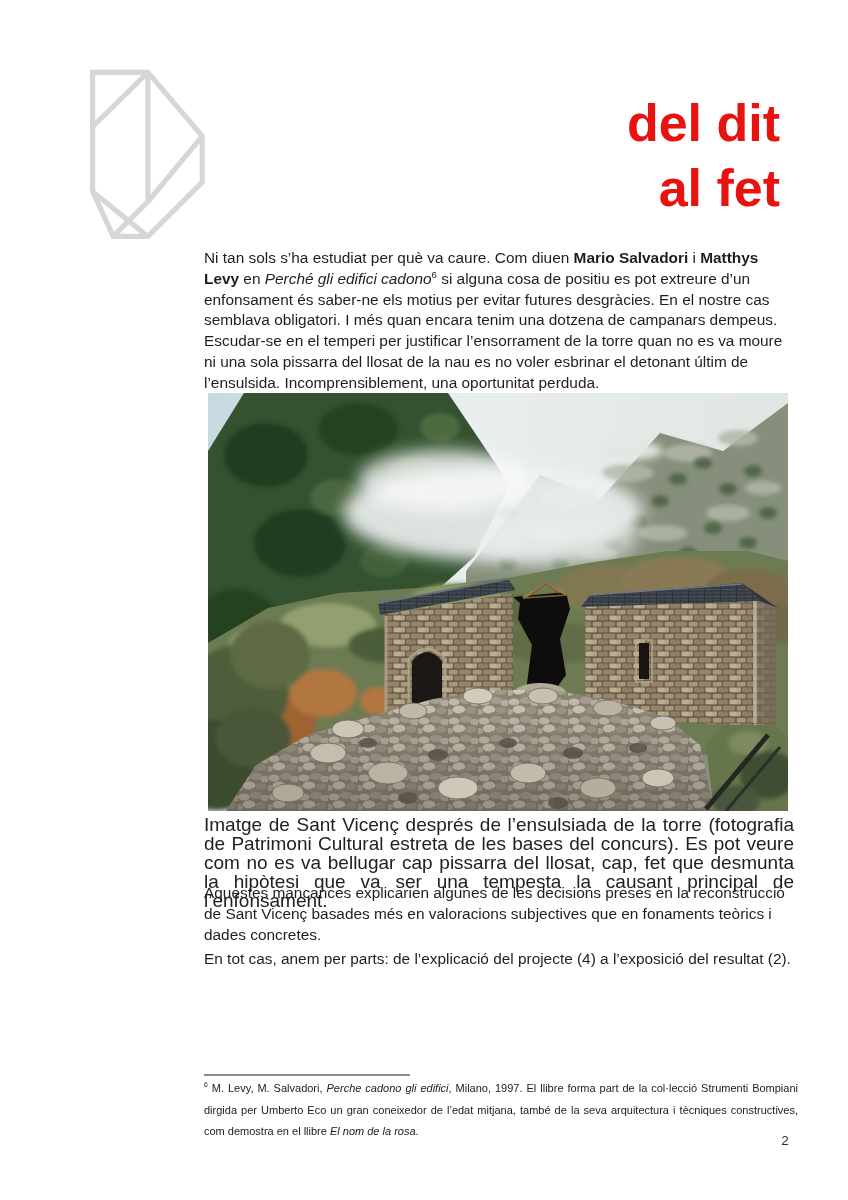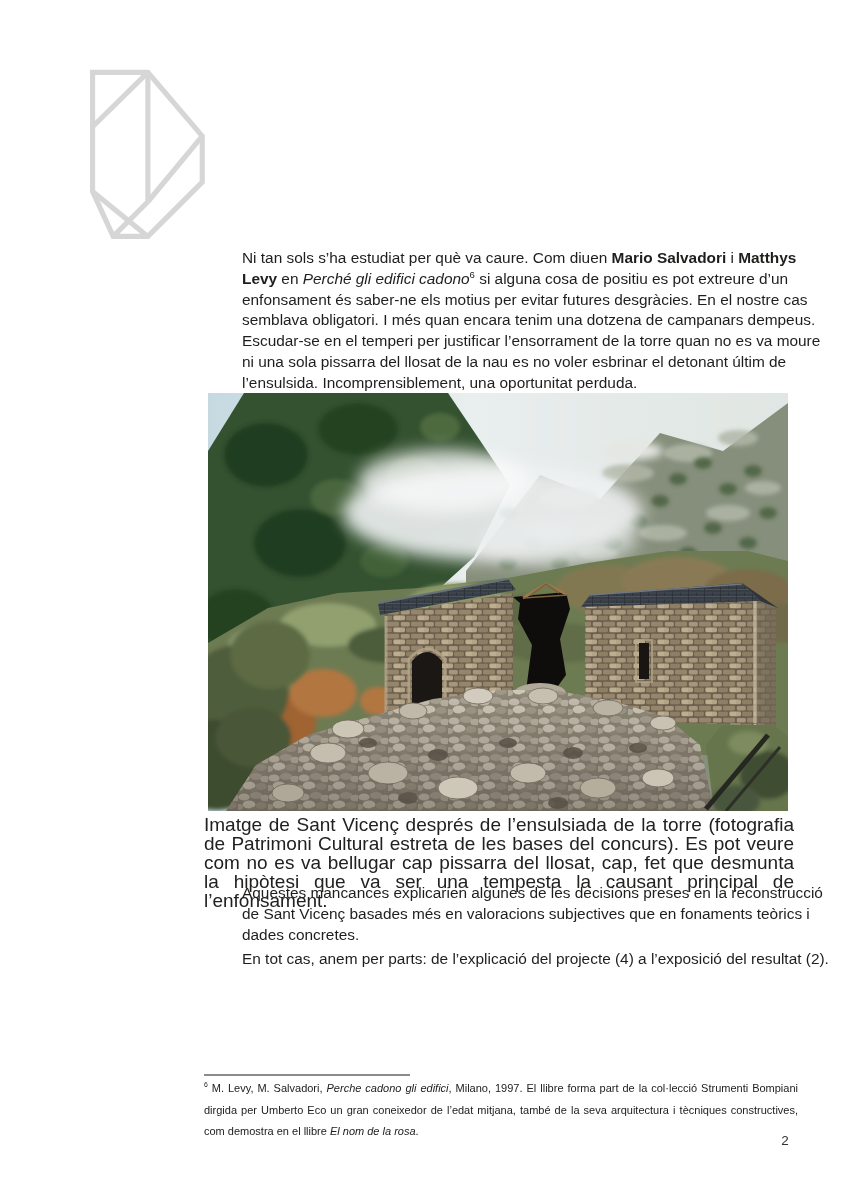--- a/index.html
+++ b/index.html
@@ -3,21 +3,21 @@
 <meta charset="utf-8">
 <style>
   html,body{margin:0;padding:0;background:#ffffff;}
   .page{position:relative;width:848px;height:1200px;background:#ffffff;overflow:hidden;
         font-family:"Liberation Sans",sans-serif;color:var(--text,#1f1e1c);}
   .logo{position:absolute;left:86px;top:62px;width:120px;height:182px;}
   .title{position:absolute;right:68px;top:91px;text-align:right;
          font-size:52px;line-height:65px;font-weight:bold;color:var(--accent,#e8120f);
          letter-spacing:0px;}
   p{margin:0;}
-  .body{position:absolute;left:204px;width:590px;font-size:15.4px;line-height:20.8px;text-align:left;margin-left:38px;}
+  .body{position:absolute;left:204px;width:590px;font-size:15.4px;line-height:20.8px;text-align:left;}
   .p1{top:248px;}
   .p2{top:883px;}
   .p3{top:949px;}
   .b{font-weight:bold;}
   .i{font-style:italic;}
   sup{font-size:62%;vertical-align:super;line-height:0;}
   .photo{position:absolute;left:208px;top:393px;width:580px;height:418px;margin:0;}
   .photo svg{display:block;width:580px;height:418px;}
   .caption{position:absolute;left:204px;top:815px;width:590px;
            font-size:19px;line-height:19px;text-align:justify;color:#222120;}
@@ -35,20 +35,24 @@
     <g fill="none" stroke="#d6d6d6" stroke-width="5.5" stroke-linejoin="miter">
       <path d="M3,5 H62 L120,73 V122 L62,180 H25 L3,132 Z"></path>
       <path d="M62,5 V143"></path>
       <path d="M62,5 L3,63"></path>
       <path d="M120,73 L62,143"></path>
       <path d="M3,132 L62,180"></path>
       <path d="M25,180 L62,143"></path>
     </g>
   </svg>
 
+  <div class="title">
+    <div>del dit</div>
+    <div>al fet</div>
+  </div>
 
   <p class="body p1"><span>Ni tan sols s’ha estudiat per què va caure. Com diuen </span><span class="b">Mario Salvadori</span><span> i </span><span class="b">Matthys Levy</span><span> en </span><span class="i">Perché gli edifici cadono</span><sup>6</sup><span> si alguna cosa de positiu es pot extreure d’un enfonsament és saber-ne els motius per evitar futures desgràcies. En el nostre cas semblava obligatori. I més quan encara tenim una dotzena de campanars dempeus. Escudar-se en el temperi per justificar l’ensorrament de la torre quan no es va moure ni una sola pissarra del llosat de la nau es no voler esbrinar el detonant últim de l’ensulsida. Incomprensiblement, una oportunitat perduda.</span></p>
 
   <figure class="photo">
     <svg viewBox="0 0 580 418">
       <defs>
         <linearGradient id="skyg" x1="0" y1="0" x2="1" y2="0">
           <stop offset="0" stop-color="#c9dde4"></stop>
             <stop offset="0.45" stop-color="#eef3f2"></stop>
             <stop offset="1" stop-color="#e4ebe6"></stop>

